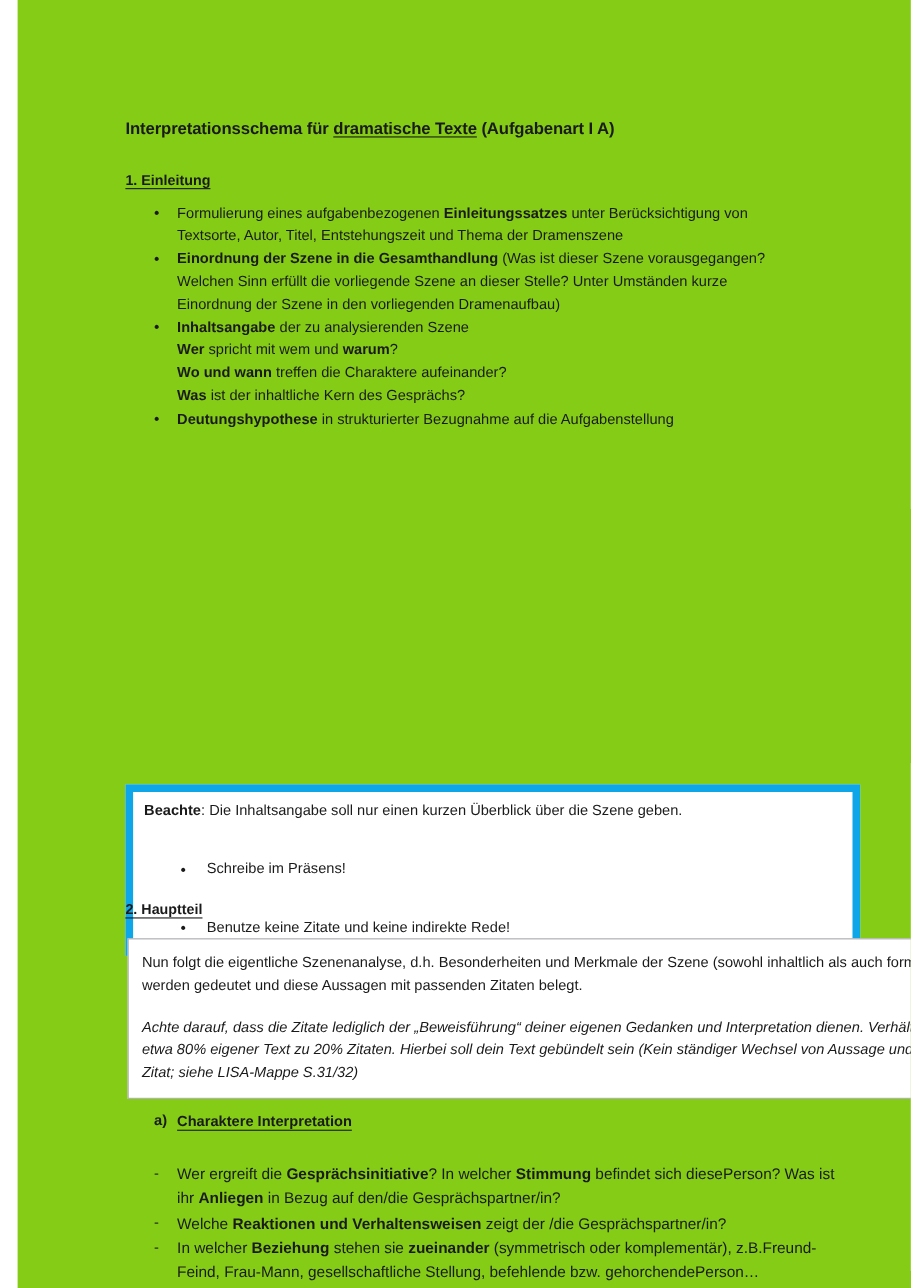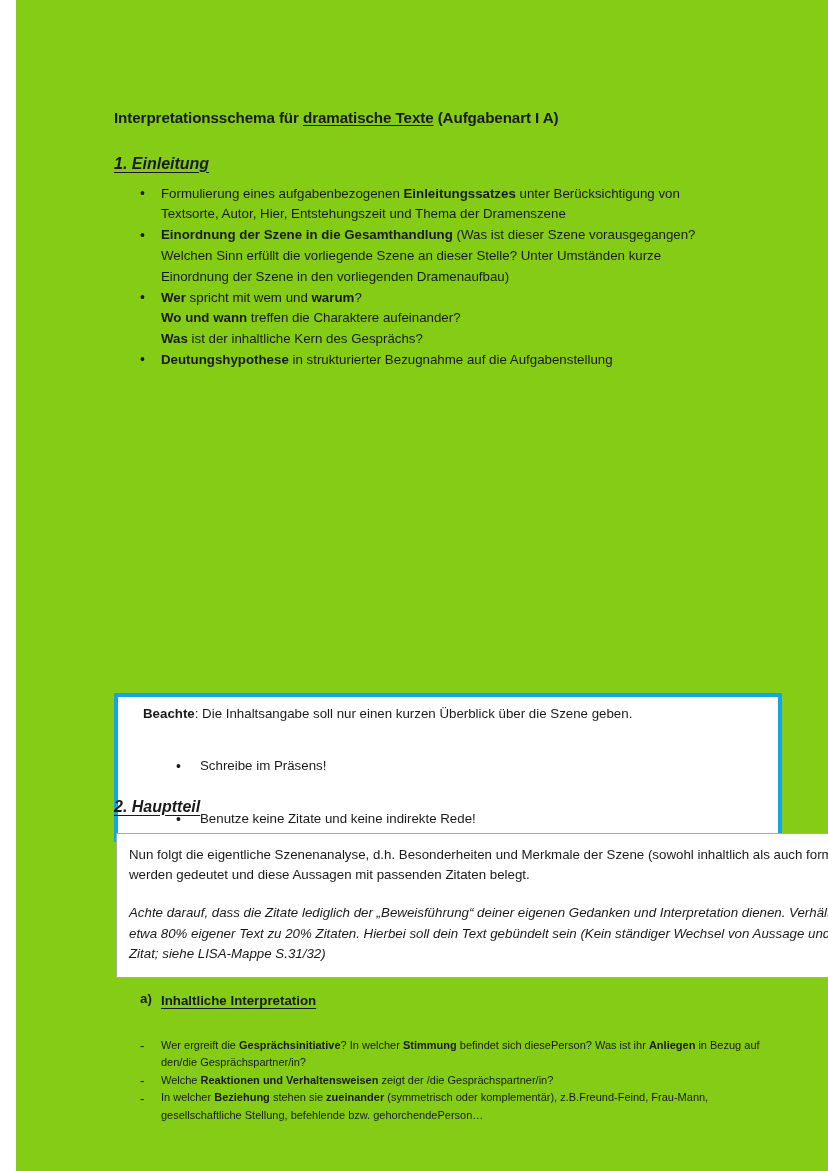--- a/index.html
+++ b/index.html
@@ -36,27 +36,26 @@
     font-size: 15.2px;
     font-weight: bold;
     line-height: 1.35;
     letter-spacing: -0.1px;
     margin: 0 0 0 0;
     white-space: nowrap;
   }
   .doc-title .u { text-decoration: underline; text-underline-offset: 2px; }
 
   .sec-heading {
-    font-size: 16px;
+    font-size: 13px;
     font-weight: bold;
     text-decoration: underline;
     text-underline-offset: 2.5px;
     display: inline-block;
     margin: 0;
-    font-style: italic;
   }
   b, .bold { font-weight: bold; }
 
   
   ul.blist {
     list-style: none;
     margin: 0;
     padding: 0;
   }
   ul.blist > li {
@@ -77,21 +76,21 @@
 
   
   ul.dlist {
     list-style: none;
     margin: 0;
     padding: 0;
   }
   ul.dlist > li {
     position: relative;
     padding-left: 47px;
-    font-size: 11px;
+    font-size: 14px;
     line-height: 1.565;
     margin-bottom: 0.5px;
   }
   ul.dlist > li::before {
     content: "-";
     position: absolute;
     left: 26px;
     top: -0.5px;
     font-size: 13.3px;
     line-height: 1.565;
@@ -106,22 +105,22 @@
     font-size: 13.3px;
     line-height: 1.565;
   }
   .box p { margin: 0; }
 
   #beachte-box {
     position: absolute;
     left: 0px;
     top: 322px;
     width: 668px;
-    border: 4px solid #0ea5e9;
-    padding: 7px 10px 8px 25px;
+    border: 7px solid #0ea5e9;
+    padding: 7px 10px 8px 10px;
   }
   #beachte-box ul.blist > li { padding-left: 57px; margin-top: 32px; }
   #beachte-box ul.blist > li::before { left: 33px; }
 
   #hauptteil-box {
     position: absolute;
     left: 2px;
     top: 462px;
     width: 755px;
     border: 1px solid #a9a9ad;
@@ -161,28 +160,29 @@
 
     <div class="sp-1"></div>
 
     <h2 class="sec-heading">1. Einleitung</h2>
 
     <div class="sp-2"></div>
 
     <ul class="blist">
         <li>
           <span class="sub-line">Formulierung eines aufgabenbezogenen <b>Einleitungssatzes</b> unter Berücksichtigung von</span>
-          <span class="sub-line">Textsorte, Autor, Hier, Entstehungszeit und Thema der Dramenszene</span>
+          <span class="sub-line">Textsorte, Autor, Titel, Entstehungszeit und Thema der Dramenszene</span>
         </li>
         <li>
           <span class="sub-line"><b>Einordnung der Szene in die Gesamthandlung</b> (Was ist dieser Szene vorausgegangen?</span>
           <span class="sub-line">Welchen Sinn erfüllt die vorliegende Szene an dieser Stelle? Unter Umständen kurze</span>
           <span class="sub-line">Einordnung der Szene in den vorliegenden Dramenaufbau)</span>
         </li>
         <li>
+          <span class="sub-line"><b>Inhaltsangabe</b> der zu analysierenden Szene</span>
           <span class="sub-line"><b>Wer</b> spricht mit wem und <b>warum</b>?</span>
           <span class="sub-line"><b>Wo und wann</b> treffen die Charaktere aufeinander?</span>
           <span class="sub-line"><b>Was</b> ist der inhaltliche Kern des Gesprächs?</span>
         </li>
         <li>
           <span class="sub-line"><b>Deutungshypothese</b> in strukturierter Bezugnahme auf die Aufgabenstellung</span>
         </li>
       </ul>
 
     <div style="position:relative; height:0;">
@@ -205,21 +205,21 @@
       <div class="box" id="hauptteil-box">
         <div class="box-text">
             <p>Nun folgt die eigentliche Szenenanalyse, d.h. Besonderheiten und Merkmale der Szene (sowohl inhaltlich als auch formal) werden gedeutet und diese Aussagen mit passenden Zitaten belegt.</p>
             <p>Achte darauf, dass die Zitate lediglich der „Beweisführung“ deiner eigenen Gedanken und Interpretation dienen. Verhältnis etwa 80% eigener Text zu 20% Zitaten. Hierbei soll dein Text gebündelt sein (Kein ständiger Wechsel von Aussage und Zitat; siehe LISA-Mappe S.31/32)</p>
           </div>
       </div>
 
       <div style="position:absolute; left:0; top:620px; width:660px;">
         <div class="letter-item">
           <span class="marker">a)</span>
-          <span class="letter-title">Inhaltliche Interpretation</span>
+          <span class="letter-title">Charaktere Interpretation</span>
         </div>
 
         <div style="height:28px;"></div>
 
         <ul class="dlist">
             <li><span class="sub-line">Wer ergreift die <b>Gesprächsinitiative</b>? In welcher <b>Stimmung</b> befindet sich diese</span><span class="sub-line">Person? Was ist ihr <b>Anliegen</b> in Bezug auf den/die Gesprächspartner/in?</span></li>
             <li><span class="sub-line">Welche <b>Reaktionen und Verhaltensweisen</b> zeigt der /die Gesprächspartner/in?</span></li>
             <li><span class="sub-line">In welcher <b>Beziehung</b> stehen sie <b>zueinander</b> (symmetrisch oder komplementär), z.B.</span><span class="sub-line">Freund-Feind, Frau-Mann, gesellschaftliche Stellung, befehlende bzw. gehorchende</span><span class="sub-line">Person…</span></li>
           </ul>
       </div>

